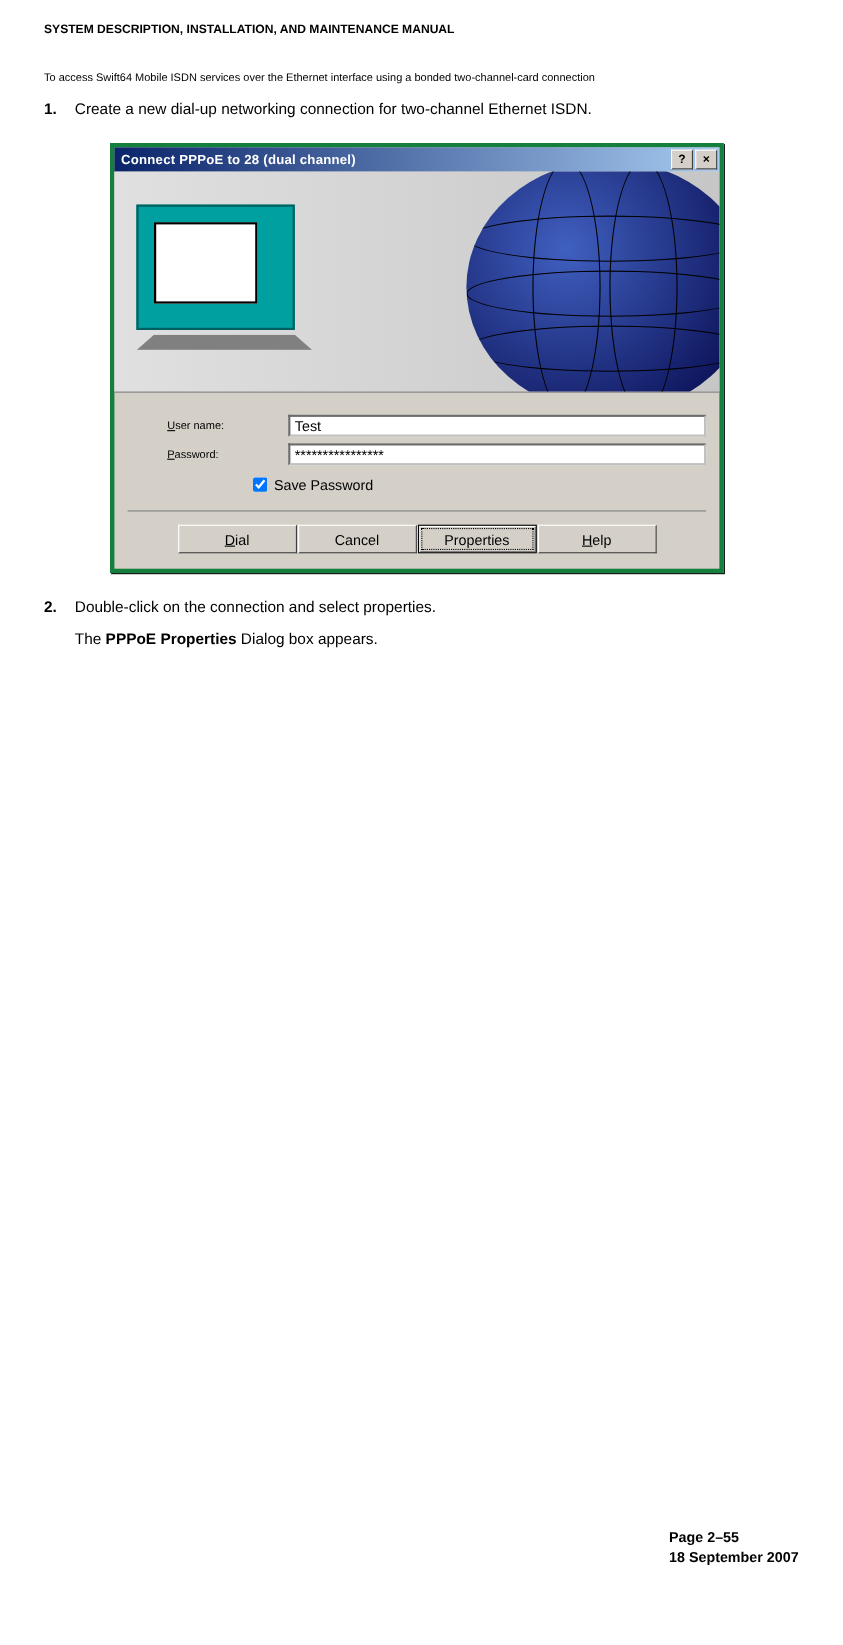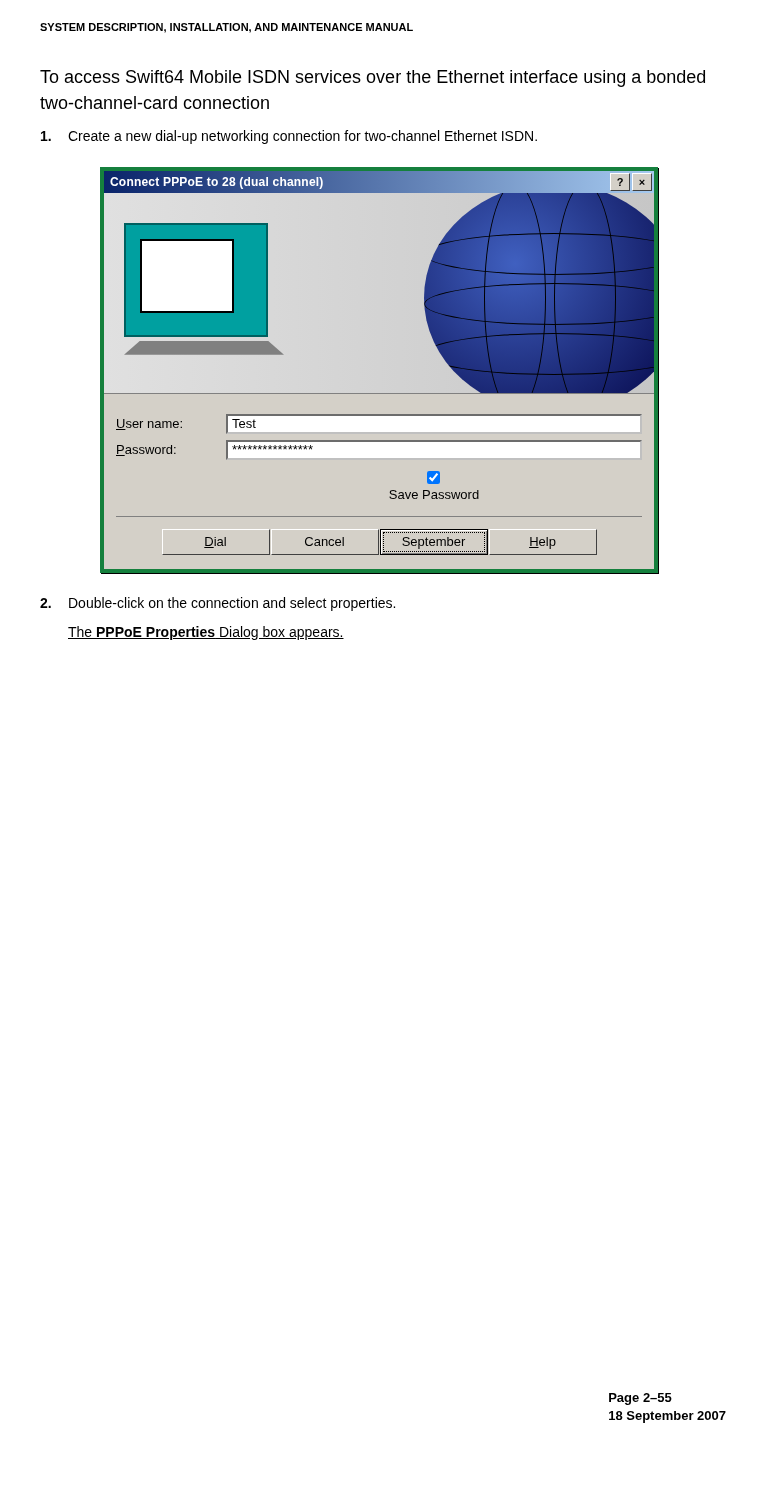--- a/index.html
+++ b/index.html
@@ -21,21 +21,21 @@
     font-weight: bold;
     font-size: 11px;
     line-height: 1.4;
     margin-bottom: 30px;
   }
   .doc-header .line2 {
     text-align: left;
     padding-left: 90px;
   }
   .intro {
-    font-size: 18px;
+    font-size: 10px;
     margin: 0 0 10px 0;
     line-height: 1.4;
   }
   ol.steps {
     list-style: none;
     padding: 0;
     margin: 0;
   }
   ol.steps li {
     font-size: 14px;
@@ -49,21 +49,20 @@
     flex: 0 0 28px;
   }
   ol.steps li .txt {
     flex: 1;
   }
   .result {
     font-size: 14px;
     margin-left: 28px;
     margin-top: 8px;
     margin-bottom: 10px;
-    text-decoration: underline;
   }
   .result .bold { font-weight: bold; }
 
   
   .dialog {
     width: 550px;
     margin: 20px 0 20px 60px;
     border: 4px solid #15803d;
     box-shadow: 1px 1px 0 #000;
     background: #d4d0c8;
@@ -165,39 +164,39 @@
   .dialog-body {
     padding: 14px 12px;
   }
   .form-row {
     display: flex;
     align-items: center;
     margin: 6px 0;
   }
   .form-row .lbl {
     width: 110px;
-    font-size: 13px;
+    font-size: 10px;
+    margin-left: 36px;
   }
   .form-row .lbl .ul { text-decoration: underline; }
   .form-row input[type="text"], .form-row input[type="password"] {
     flex: 1;
     height: 20px;
     font-family: Tahoma, Arial, sans-serif;
     font-size: 13px;
     padding: 0 4px;
     border: 2px inset #c0c0c0;
     background: #fff;
     box-sizing: border-box;
   }
   .check-row {
     margin: 8px 0 14px 110px;
     display: flex;
     align-items: center;
     font-size: 13px;
-    flex-direction: column;
   }
   .check-row input { margin-right: 6px; }
   .button-row {
     border-top: 1px solid #808080;
     padding-top: 12px;
     display: flex;
     justify-content: center;
     gap: 1px;
   }
   .winbtn {
@@ -291,21 +290,21 @@
         <span><span class="ul">S</span><span>ave Password</span></span>
       </div>
       <div class="button-row">
         <button class="winbtn">
             <span><span class="ul">D</span><span>ial</span></span>
           </button>
         <button class="winbtn">
             <span>Cancel</span>
           </button>
         <button class="winbtn focus">
-            <span>September</span>
+            <span>Properties</span>
           </button>
         <button class="winbtn">
             <span><span class="ul">H</span><span>elp</span></span>
           </button>
       </div>
     </div>
   </div>
 
   <ol class="steps" start="2">
     <li>

